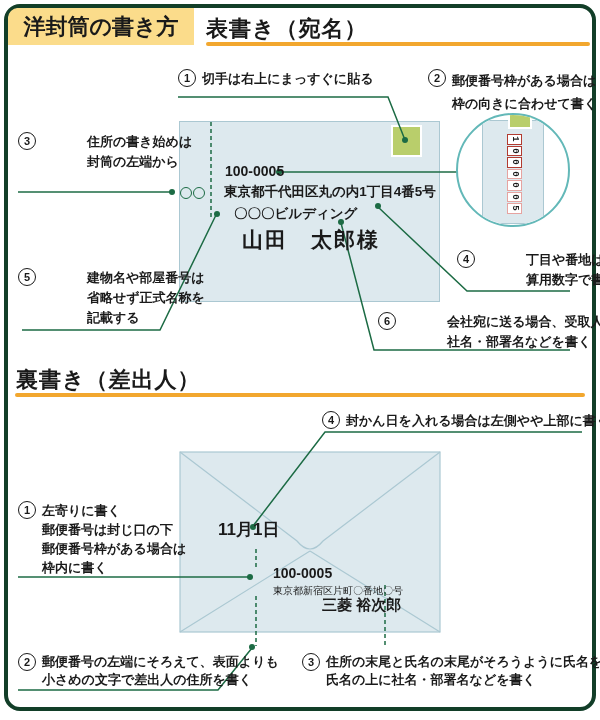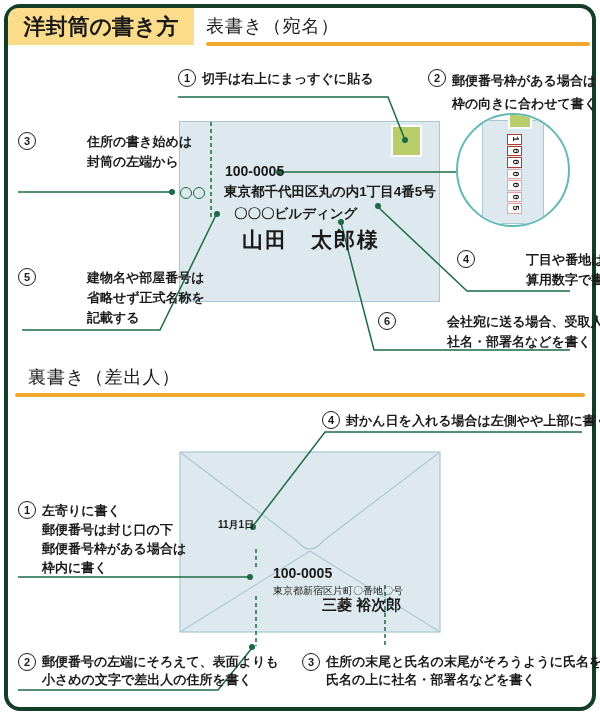--- a/index.html
+++ b/index.html
@@ -22,25 +22,25 @@
   .title-box {
     position: absolute;
     left: 8px; top: 8px; width: 186px; height: 37px;
     background: #fbdc8b;
     border-top-left-radius: 10px;
     display: flex; align-items: center; justify-content: center;
     font-size: 22px; font-weight: bold;
   }
   .section-heading {
     position: absolute;
-    font-size: 18px; font-weight: normal;
+    font-size: 22px; font-weight: bold;
     letter-spacing: 1px;
   }
   .heading-front { left: 206px; top: 14px; }
-  .heading-back  { left: 28px;  top: 365px; }
+  .heading-back  { left: 16px;  top: 365px; }
   .orange-rule { position: absolute; height: 4px; background: #f2a72e; border-radius: 2px; }
   .rule-front { left: 206px; top: 42px; width: 384px; }
   .rule-back  { left: 15px;  top: 393px; width: 570px; }
 
   
   .env-front {
     position: absolute;
     left: 179px; top: 121px; width: 261px; height: 181px;
     background: #dde9ee;
     border: 1px solid #abc8d2;
@@ -96,21 +96,21 @@
     font-size: 11px; font-weight: bold;
     display: flex; align-items: center; justify-content: center;
     margin-right: 6px;
   }
   .ann-lines { font-size: 13px; font-weight: 600; line-height: 19px; white-space: nowrap; }
   .ann-lines.lh20 { line-height: 20px; margin-left: 45px; }
   .ann-lines.lh23 { line-height: 23px; }
   .ann-lines.lh18 { line-height: 18px; }
 
   
-  .bk-date    { left: 202px; top: 518px; font-size: 10px; font-weight: bold; }
+  .bk-date    { left: 202px; top: 518px; font-size: 17px; font-weight: bold; }
   .bk-postal  { left: 257px; top: 565px; font-size: 14px; font-weight: bold; }
   .bk-address { left: 257px; top: 584px; font-size: 10px; }
   .bk-sender  { left: 306px; top: 596px; font-size: 15px; font-weight: bold; }
 
   svg.overlay { position: absolute; left: 0; top: 0; pointer-events: none; }
   .txt-layer { position: absolute; left: 0; top: 0; width: 600px; height: 720px; border-radius: 10px; }
 </style>
 </head>
 <body>
 

